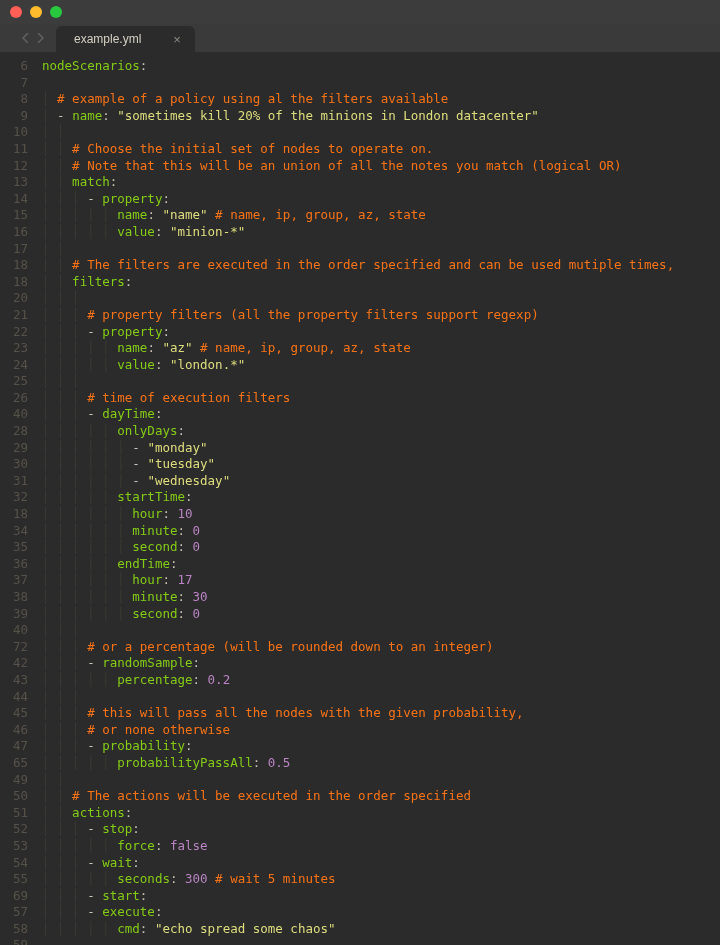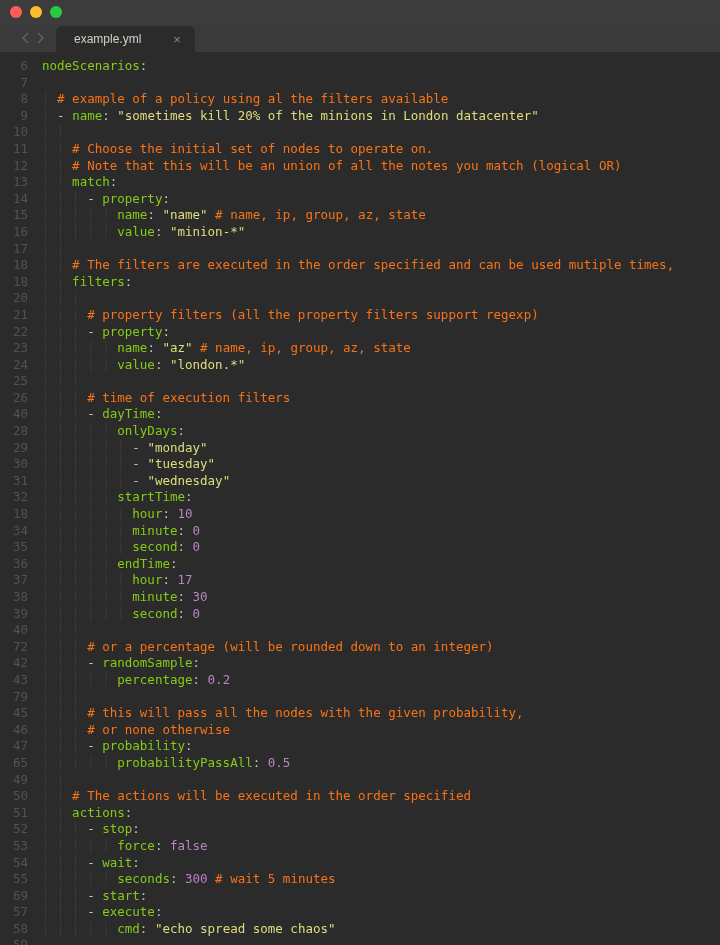--- a/index.html
+++ b/index.html
@@ -89,21 +89,21 @@
         <div>34</div>
         <div>35</div>
         <div>36</div>
         <div>37</div>
         <div>38</div>
         <div>39</div>
         <div>40</div>
         <div>72</div>
         <div>42</div>
         <div>43</div>
-        <div>79</div>
+        <div>44</div>
         <div>45</div>
         <div>46</div>
         <div>47</div>
         <div>65</div>
         <div>49</div>
         <div>50</div>
         <div>51</div>
         <div>52</div>
         <div>53</div>
         <div>54</div>

